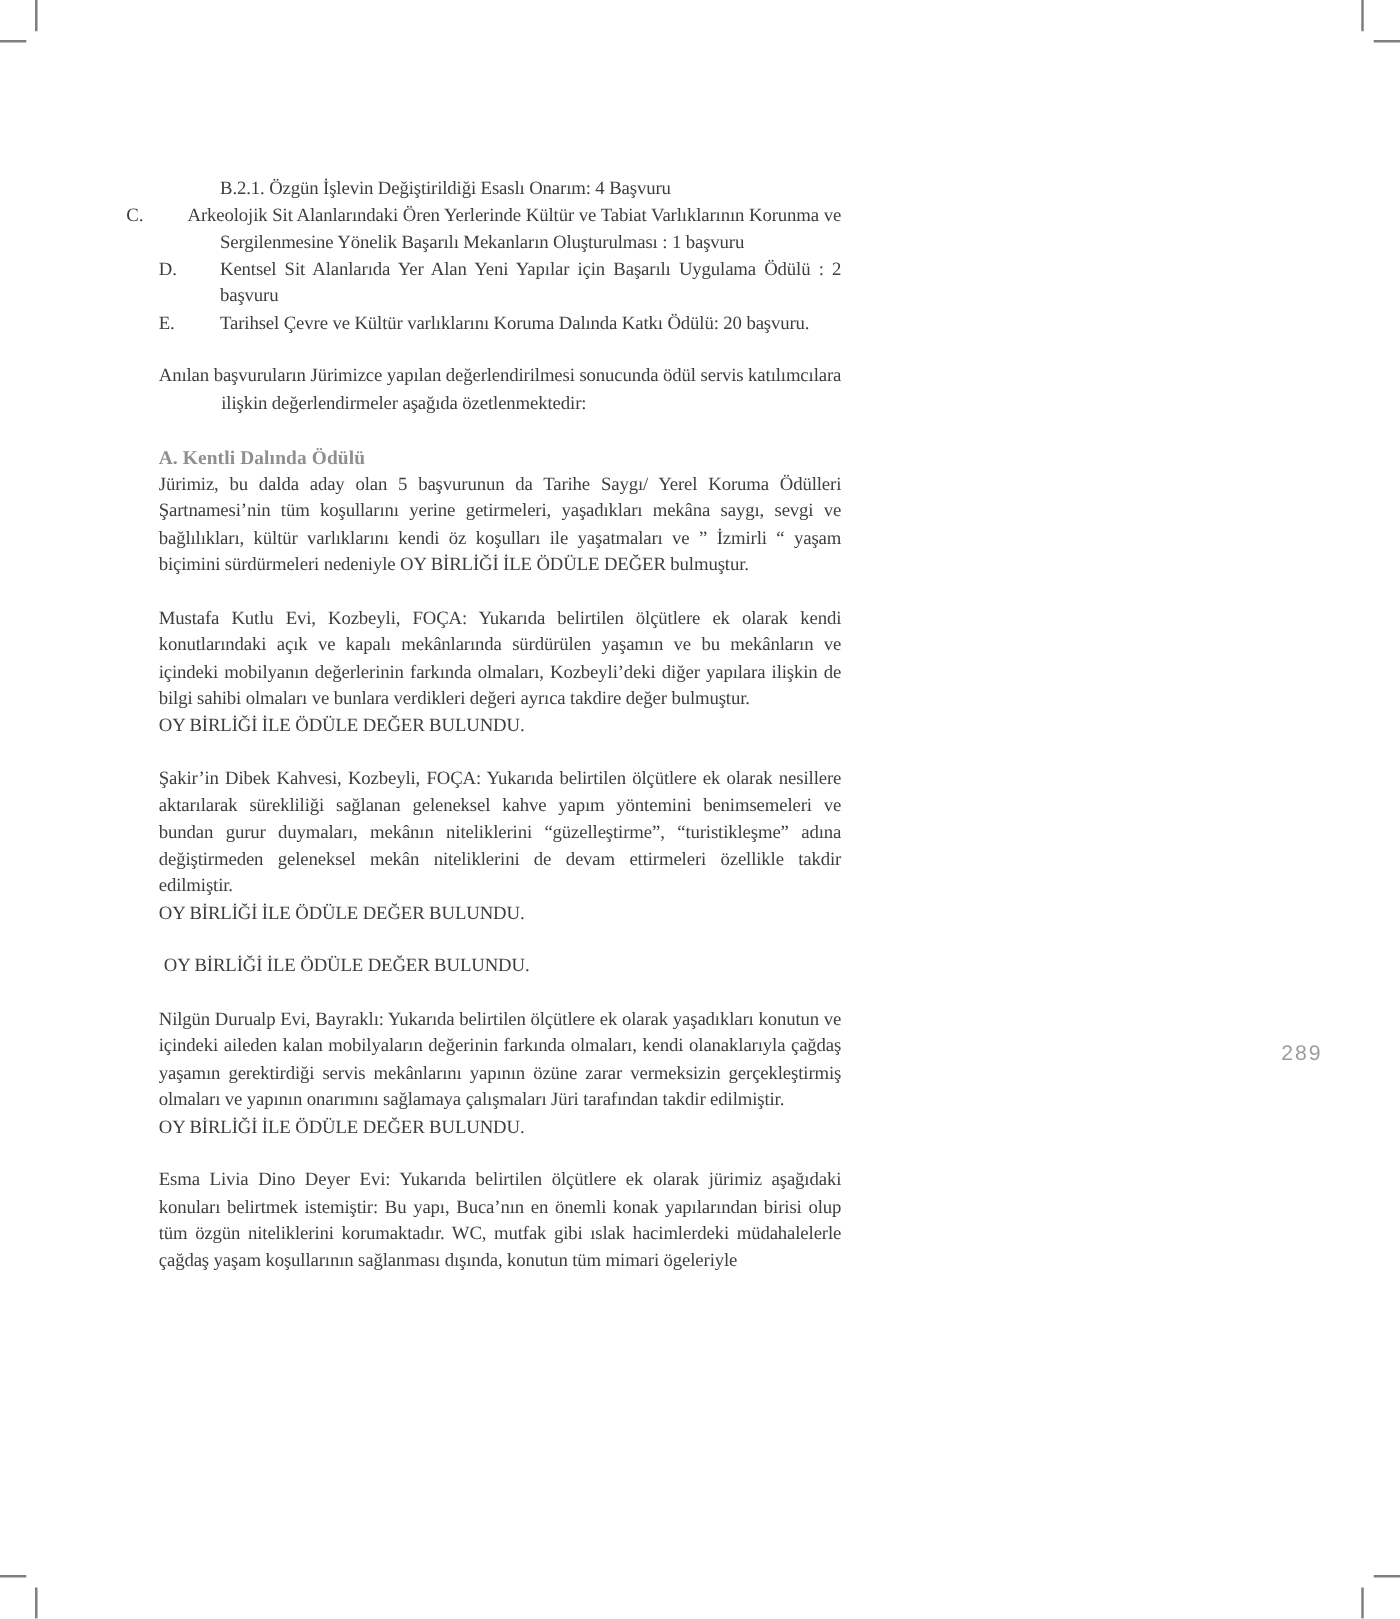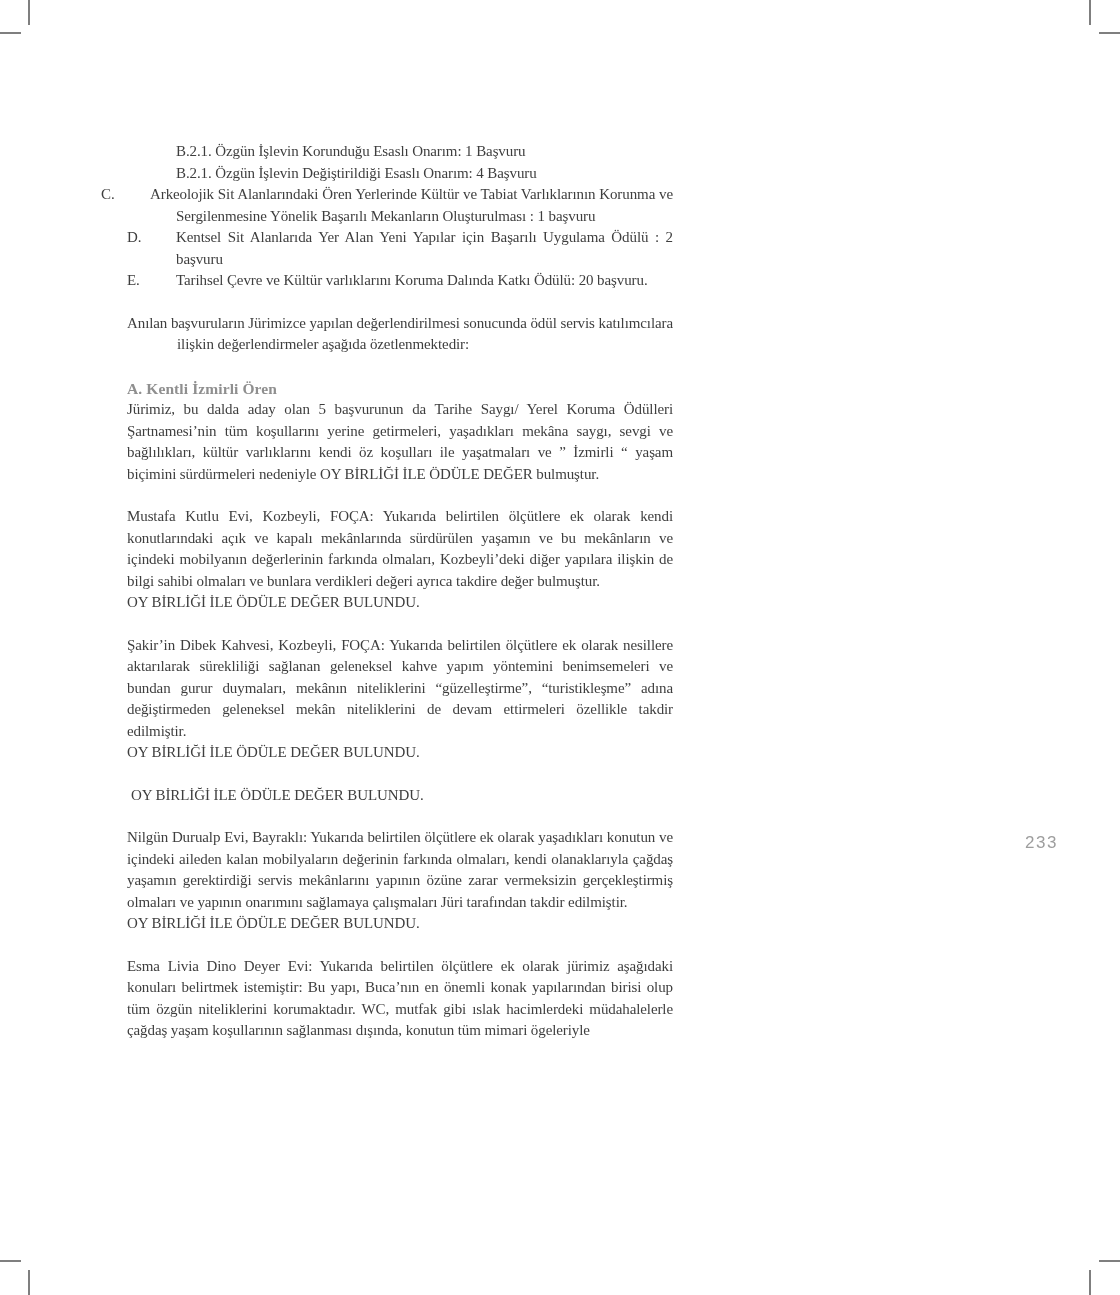--- a/index.html
+++ b/index.html
@@ -48,37 +48,36 @@
   <div class="crop tr-v"></div>
   <div class="crop tr-h"></div>
   <div class="crop bl-h"></div>
   <div class="crop bl-v"></div>
   <div class="crop br-h"></div>
   <div class="crop br-v"></div>
 
   <div class="content">
 
     <div>
-      <div class="sub-item">B.2.1. Özgün İşlevin Korunduğu Esaslı Onarım: 1 Başvuru</div>
       <div class="sub-item">B.2.1. Özgün İşlevin Değiştirildiği Esaslı Onarım: 4 Başvuru</div>
 
       <div class="li tight">
         <span class="lbl">C.</span><span>Arkeolojik Sit Alanlarındaki Ören Yerlerinde Kültür ve Tabiat Varlıklarının Korunma ve Sergilenmesine Yönelik Başarılı Mekanların Oluşturulması : 1 başvuru</span>
       </div>
       <div class="li">
         <span class="lbl">D.</span><span>Kentsel Sit Alanlarıda Yer Alan Yeni Yapılar için Başarılı Uygulama Ödülü : 2 başvuru</span>
       </div>
       <div class="li">
         <span class="lbl">E.</span><span>Tarihsel Çevre ve Kültür varlıklarını Koruma Dalında Katkı Ödülü: 20 başvuru.</span>
       </div>
     </div>
 
     <p class="hang">Anılan başvuruların Jürimizce yapılan değerlendirilmesi sonucunda ödül servis katılımcılara ilişkin değerlendirmeler aşağıda özetlenmektedir:</p>
 
-    <div class="heading">A. Kentli İzmirli Ören</div>
+    <div class="heading">A. Kentli Dalında Ödülü</div>
     <p class="sec-intro">Jürimiz, bu dalda aday olan 5 başvurunun da Tarihe Saygı/ Yerel Koruma Ödülleri Şartnamesi’nin tüm koşullarını yerine getirmeleri, yaşadıkları mekâna saygı, sevgi ve bağlılıkları, kültür varlıklarını kendi öz koşulları ile yaşatmaları ve ” İzmirli “ yaşam biçimini sürdürmeleri nedeniyle OY BİRLİĞİ İLE ÖDÜLE DEĞER bulmuştur.</p>
 
     <div class="entry">
       <p class="para">Mustafa Kutlu Evi, Kozbeyli, FOÇA: Yukarıda belirtilen ölçütlere ek olarak kendi konutlarındaki açık ve kapalı mekânlarında sürdürülen yaşamın ve bu mekânların ve içindeki mobilyanın değerlerinin farkında olmaları, Kozbeyli’deki diğer yapılara ilişkin de bilgi sahibi olmaları ve bunlara verdikleri değeri ayrıca takdire değer bulmuştur.</p>
       <div class="verdict">OY BİRLİĞİ İLE ÖDÜLE DEĞER BULUNDU.</div>
     </div>
 
     <div class="entry">
       <p class="para">Şakir’in Dibek Kahvesi, Kozbeyli, FOÇA: Yukarıda belirtilen ölçütlere ek olarak nesillere aktarılarak sürekliliği sağlanan geleneksel kahve yapım yöntemini benimsemeleri ve bundan gurur duymaları, mekânın niteliklerini “güzelleştirme”, “turistikleşme” adına değiştirmeden geleneksel mekân niteliklerini de devam ettirmeleri özellikle takdir edilmiştir.</p>
       <div class="verdict">OY BİRLİĞİ İLE ÖDÜLE DEĞER BULUNDU.</div>
@@ -92,15 +91,15 @@
       <p class="para">Nilgün Durualp Evi, Bayraklı: Yukarıda belirtilen ölçütlere ek olarak yaşadıkları konutun ve içindeki aileden kalan mobilyaların değerinin farkında olmaları, kendi olanaklarıyla çağdaş yaşamın gerektirdiği servis mekânlarını yapının özüne zarar vermeksizin gerçekleştirmiş olmaları ve yapının onarımını sağlamaya çalışmaları Jüri tarafından takdir edilmiştir.</p>
       <div class="verdict">OY BİRLİĞİ İLE ÖDÜLE DEĞER BULUNDU.</div>
     </div>
 
     <div class="entry">
       <p class="para">Esma Livia Dino Deyer Evi:  Yukarıda belirtilen ölçütlere ek olarak jürimiz aşağıdaki konuları belirtmek istemiştir: Bu yapı, Buca’nın en önemli konak yapılarından birisi olup tüm özgün niteliklerini korumaktadır. WC, mutfak gibi ıslak hacimlerdeki müdahalelerle çağdaş yaşam koşullarının sağlanması dışında, konutun tüm mimari ögeleriyle</p>
     </div>
 
   </div>
 
-  <div class="pagenum">233</div>
+  <div class="pagenum">289</div>
 
 </div>
 
 </body></html>

